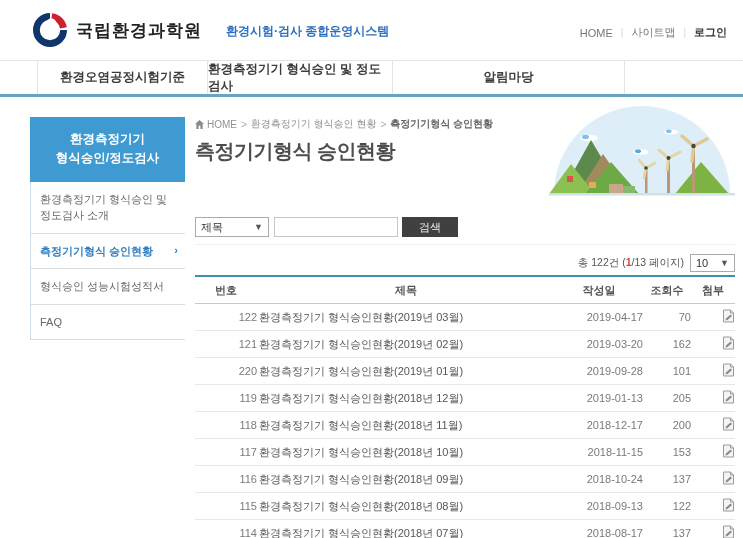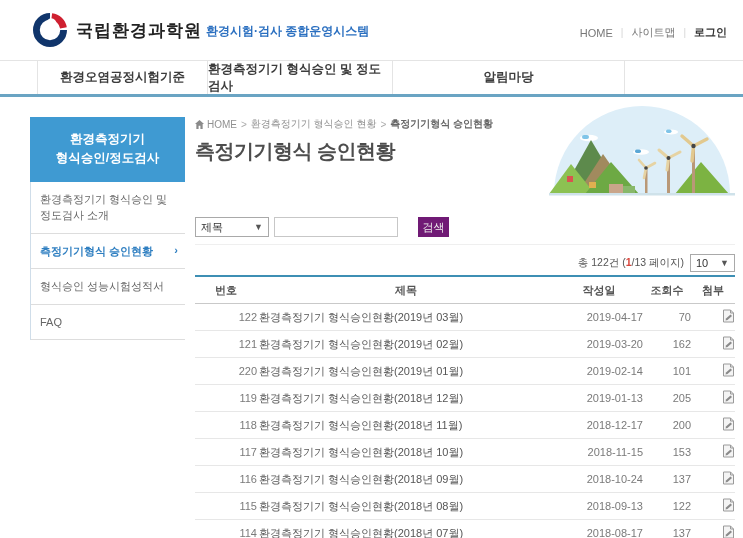--- a/index.html
+++ b/index.html
@@ -8,21 +8,21 @@
     font-family: "Liberation Sans", "DejaVu Sans", sans-serif;
     background: #fff; color: #555;
   }
   a { text-decoration: none; color: inherit; cursor: pointer; }
 
   
   .hdr { height: 60px; position: relative; display: flex; align-items: center; padding-left: 33px; background: #fff; }
   .logo { display: flex; align-items: center; cursor: pointer; }
   .logo-mark { width: 34px; height: 34px; margin-right: 9px; }
   .logo-title { font-size: 17px; font-weight: bold; color: #222; letter-spacing: 1px; }
-  .logo-sub { font-size: 12px; font-weight: bold; color: var(--subtitle-blue,#2a6fc0); margin-left: 4px; margin-top: 3px; }
+  .logo-sub { font-size: 12px; font-weight: bold; color: var(--subtitle-blue,#2a6fc0); margin-left: 24px; margin-top: 3px; }
   .util { position: absolute; right: 16px; top: 25px; font-size: 11px; color: #777; display: flex; align-items: center; }
   .util .sep { color: #d5d5d5; margin: 0 8px; font-size: 10px; }
   .util a.u-login { color: #333; font-weight: bold; }
 
   
   .gnb { display: flex; height: 37px; border-top: 1px solid #e4e4e4; border-bottom: 3px solid var(--nav-line,#6aa4c3); }
   .gnb .spacer { width: 38px; border-right: 1px solid #e4e4e4; }
   .gnb .gnb-item { display: flex; align-items: center; justify-content: center;
     font-size: 12.5px; font-weight: bold; color: #3c3c3c; border-right: 1px solid #e4e4e4; cursor: pointer; }
   .gnb .gnb-item:nth-of-type(2) { width: 170px; }
@@ -54,21 +54,21 @@
   .illus { position: absolute; top: -11px; right: 0; width: 186px; height: 93px; pointer-events: none; }
 
   
   .search-bar { margin-top: 52px; display: flex; align-items: center; padding-bottom: 7px; border-bottom: 1px solid #efefef; }
   .sel { height: 20px; border: 1px solid #a9a9a9; background: #fff; display: inline-flex;
     align-items: center; justify-content: space-between; font-size: 11px; color: #333; padding: 0 5px; cursor: pointer; }
   .sel .arrow { color: #555; font-size: 9px; margin-left: 5px; }
   .sel.cat { width: 74px; margin-right: 5px; }
   .sel.small { width: 45px; height: 18px; }
   .search-input { width: 124px; height: 20px; border: 1px solid #c7c7c7; font-size: 11px; padding: 0 4px; color: #333; }
-  .search-btn { width: 31px; height: 20px; margin-left: 20px; border: none; background: #701a75;
+  .search-btn { width: 56px; height: 20px; margin-left: 4px; border: none; background: #404040;
     color: #eeeeee; font-size: 11px; cursor: pointer; font-family: inherit; }
 
   
   .list-info { display: flex; justify-content: flex-end; align-items: center; margin-top: 9px; }
   .total { font-size: 10.5px; color: #555; margin-right: 6px; }
   .total .cur { color: var(--accent-red,#d9453c); font-weight: bold; }
 
   
   table { width: 100%; border-collapse: collapse; margin-top: 3px; border-top: 2px solid var(--table-top,#3e8fb4); }
   thead th { font-size: 11px; font-weight: bold; color: #555; padding: 6px 0 5px; border-bottom: 1px solid #c9c9c9; }
@@ -237,21 +237,21 @@
           <path d="M8.5,1 v3 h3" fill="none" stroke="#9a9a9a"></path>
           <path d="M4,9.5 L8.5,5.5 L10,7 L5.5,11 L3.5,11.5 Z" fill="#8a8a8a"></path>
         </svg>
       </span>
     </td>
   </tr>
 
   <tr>
     <td class="c-no">220</td>
     <td class="c-title">환경측정기기 형식승인현황(2019년 01월)</td>
-    <td class="c-date">2019-02-14</td>
+    <td class="c-date">2019-09-28</td>
     <td class="c-views">101</td>
     <td class="c-attach">
       <span class="attach">
         <svg width="13" height="14" viewBox="0 0 13 14">
           <path d="M1.5,1 h7 l3,3 v9 h-10 z" fill="#f4f4f4" stroke="#9a9a9a"></path>
           <path d="M8.5,1 v3 h3" fill="none" stroke="#9a9a9a"></path>
           <path d="M4,9.5 L8.5,5.5 L10,7 L5.5,11 L3.5,11.5 Z" fill="#8a8a8a"></path>
         </svg>
       </span>
     </td>

